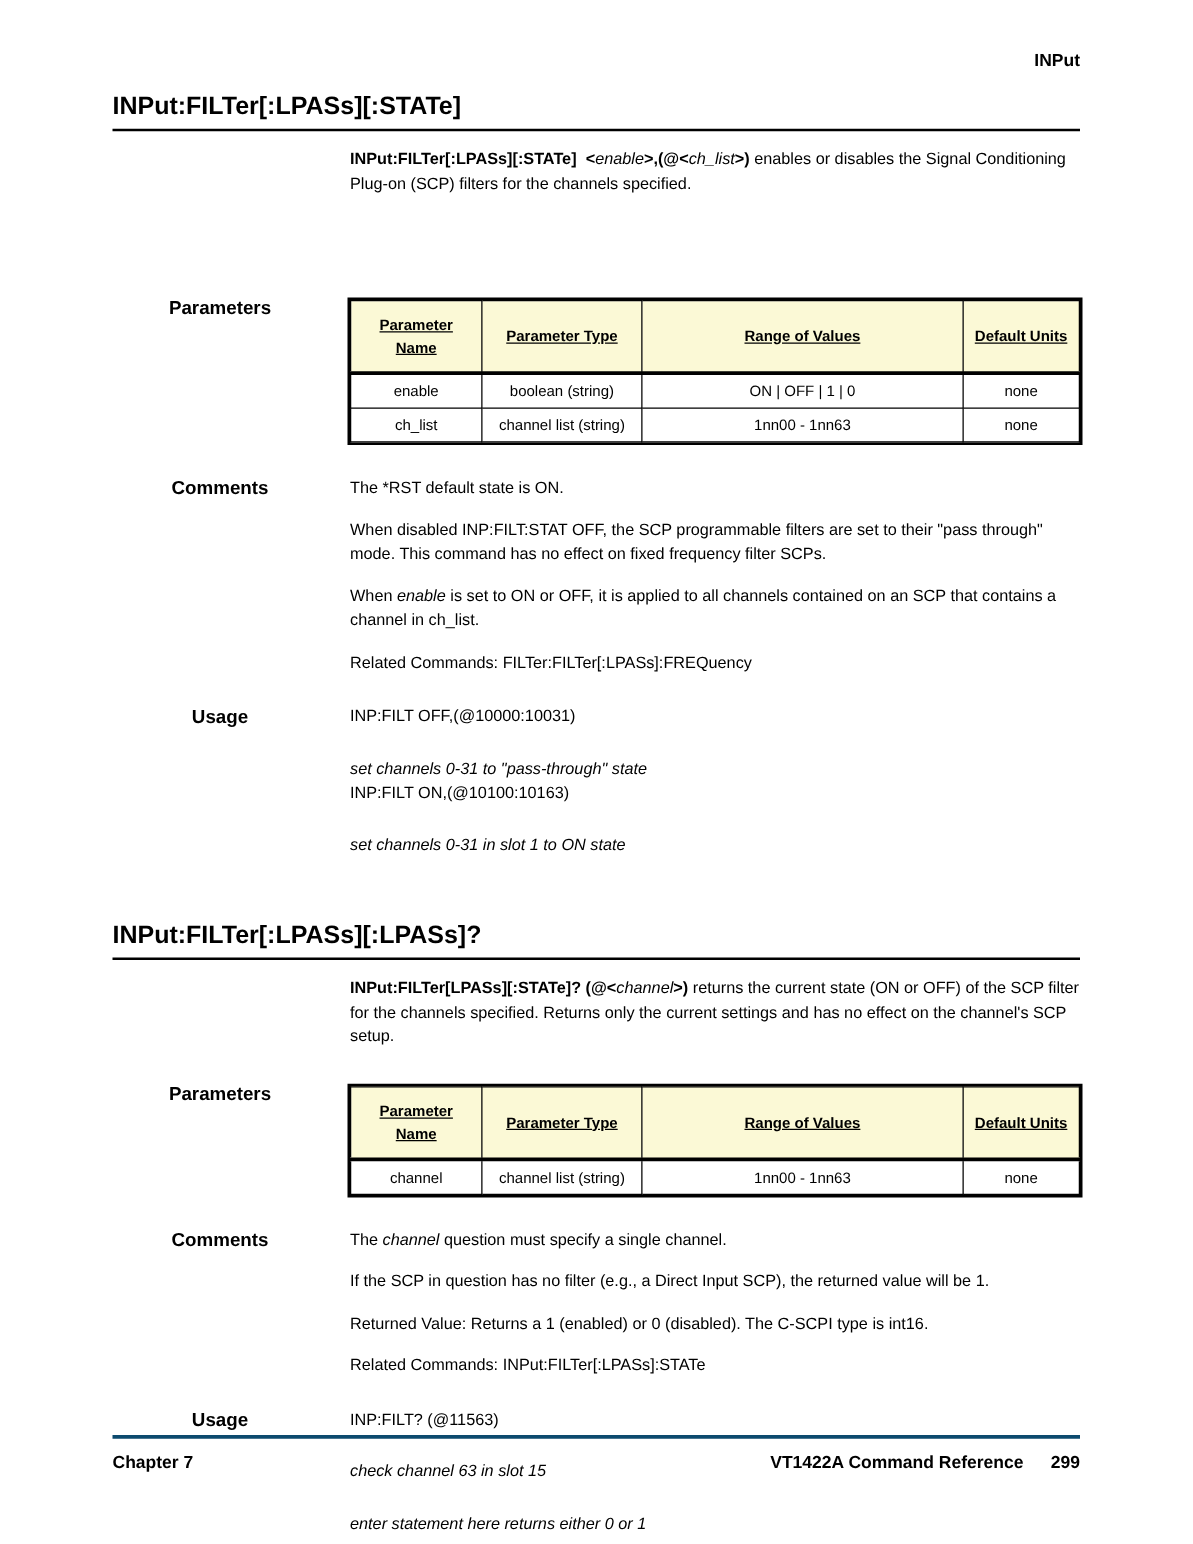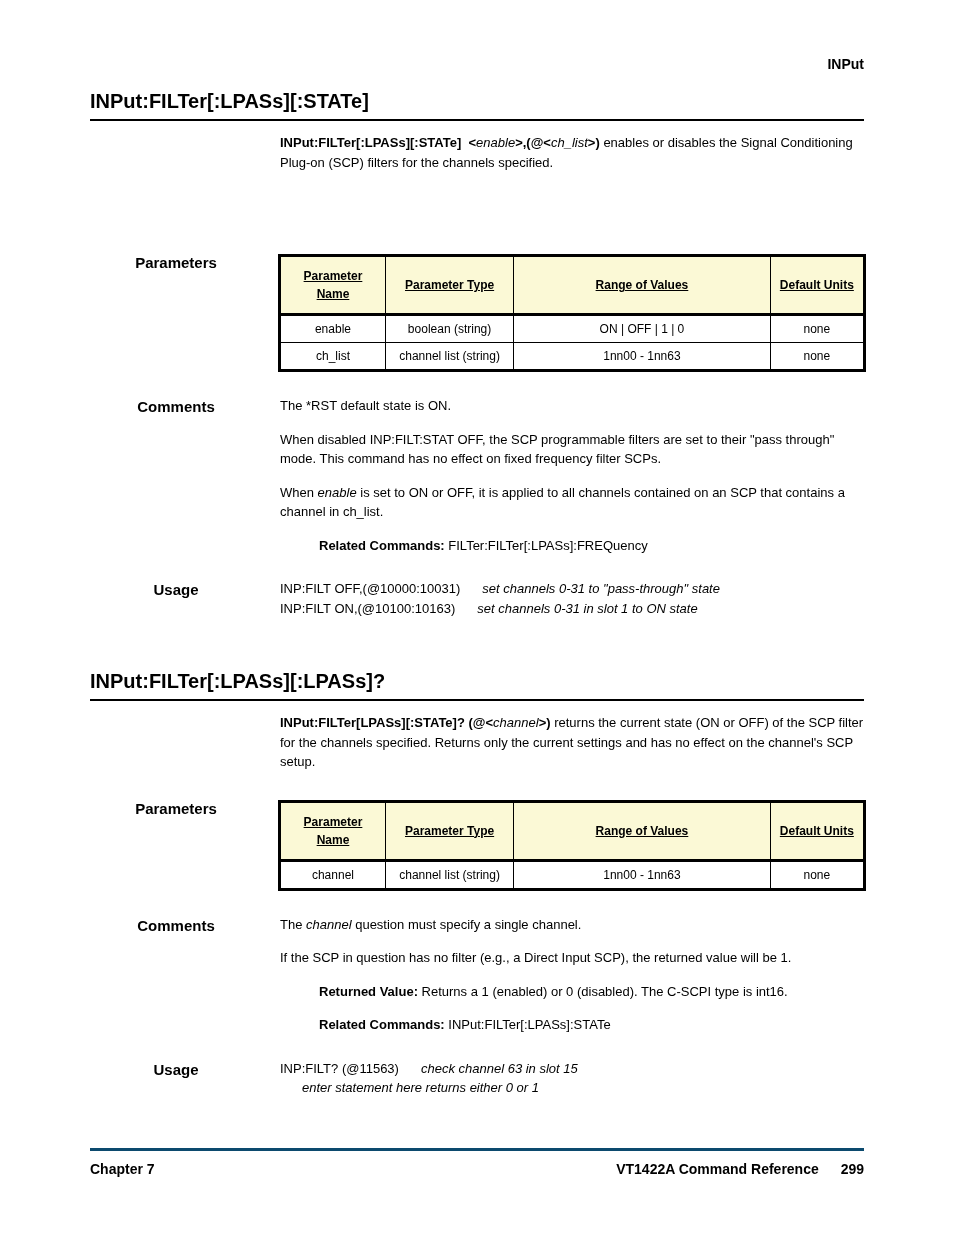--- a/index.html
+++ b/index.html
@@ -6,21 +6,21 @@
   body {
     margin: 0;
     padding: 0;
     font-family: Arial, Helvetica, sans-serif;
     background: #fff;
     color: #000;
   }
   .page {
     width: 954px;
     height: 1235px;
-    padding: 56px 90px 50px 90px;
+    padding: 40px 90px 50px 90px;
     position: relative;
   }
   .top-label {
     text-align: right;
     font-weight: bold;
     font-size: 14px;
     margin-bottom: 18px;
   }
   .cmd-heading {
     font-weight: bold;
@@ -74,21 +74,21 @@
     font-weight: bold;
     padding-top: 10px;
     padding-bottom: 10px;
   }
   table.params thead tr { border-bottom: 3px solid #000; }
   table.params thead { border-bottom: 2px solid #fca5a5; text-decoration: underline; }
 
   .bullets { margin: 0; padding: 0; list-style: none; }
   .bullets li { margin-bottom: 14px; position: relative; padding-left: 0; }
 
-  .usage-line { display: flex; gap: 22px; font-size: 13px; }
+  .usage-line { display: flex; gap: 22px; font-size: 13px; flex-direction: column; }
   .usage-left { flex-shrink: 0; white-space: pre; }
   .usage-right { font-style: italic; }
 
   .spacer-lg { height: 70px; }
   .spacer-md { height: 36px; }
   .spacer-sm { height: 16px; }
 
   .footer {
     position: absolute;
     left: 90px;
@@ -98,21 +98,21 @@
     padding-top: 10px;
     display: flex;
     justify-content: space-between;
     font-size: 14px;
   }
   .footer .fl { font-weight: bold; }
   .footer .fr { font-weight: bold; }
   .footer .fr .pnum { margin-left: 18px; }
 
   .ital { font-style: italic; }
-  .related { font-weight: bold; margin-left: 39px; }
+  .related { font-weight: normal; }
 </style>
 </head>
 <body>
 
 <div class="page">
 
   <div class="top-label">INPut</div>
 
   <h2 class="cmd-heading">INPut:FILTer[:LPASs][:STATe]</h2>
 

